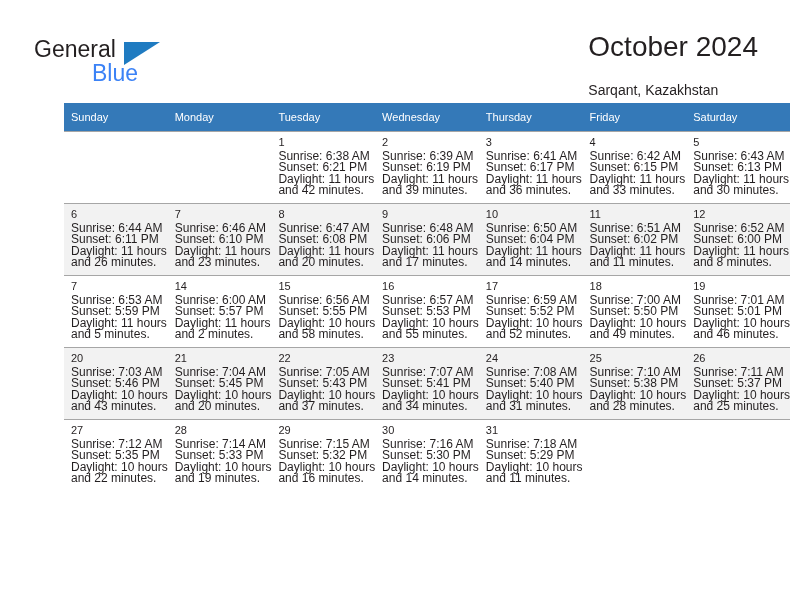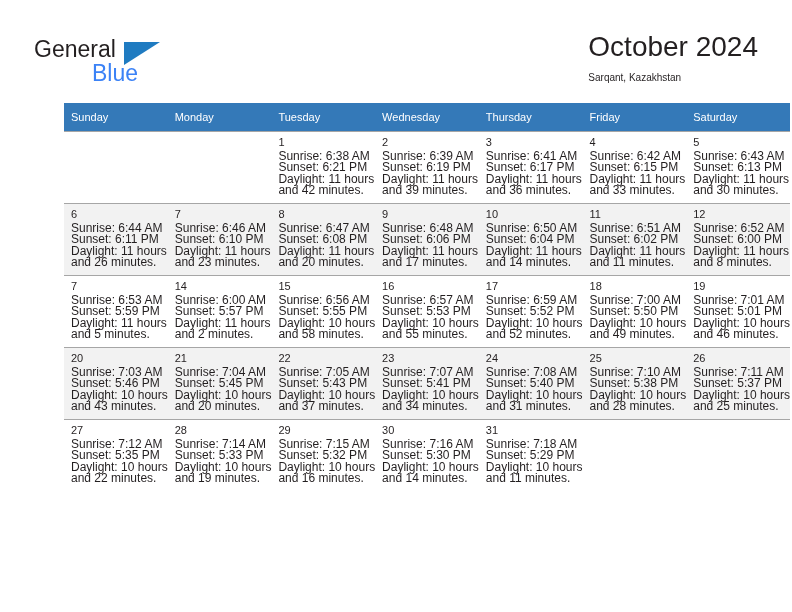--- a/index.html
+++ b/index.html
@@ -70,24 +70,24 @@
     top: 30px;
     text-align: left;
   }
   .cal-title {
     font-size: 28px;
     color: #231f20;
     line-height: 34px;
     white-space: nowrap;
   }
   .cal-subtitle {
-    font-size: 10px;
+    font-size: 14px;
     color: #231f20;
     line-height: 20px;
-    margin-top: 4px;
+    margin-top: 16px;
     white-space: nowrap;
   }
 
   
   .calendar {
     position: absolute;
     left: 33px;
     top: 103px;
     width: 726px;
     border-collapse: collapse;

